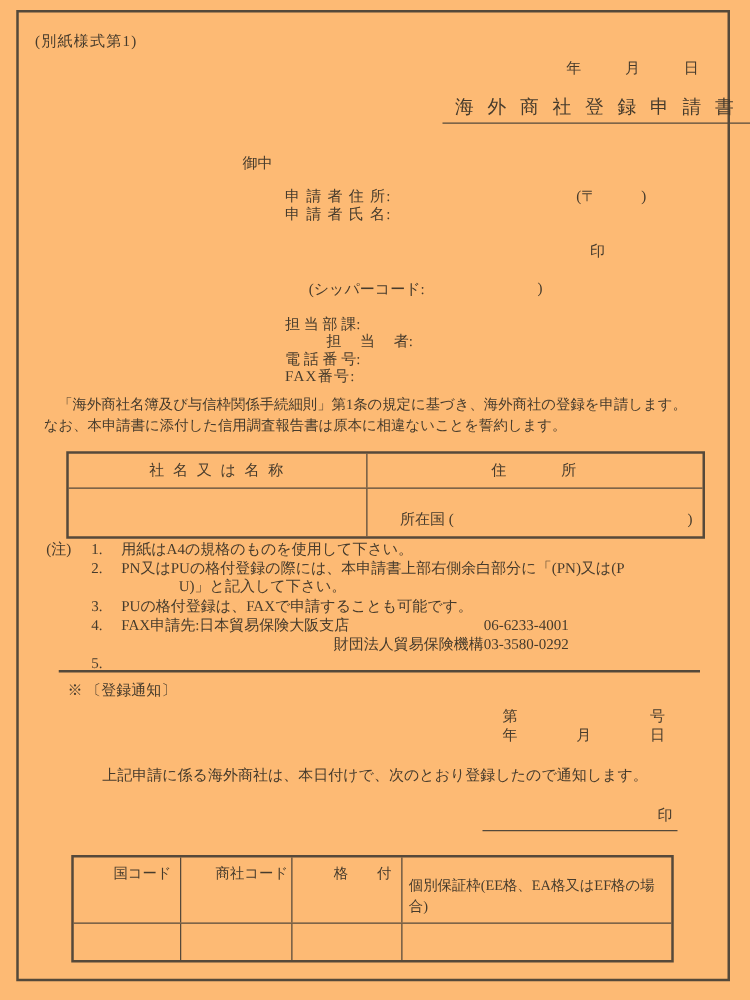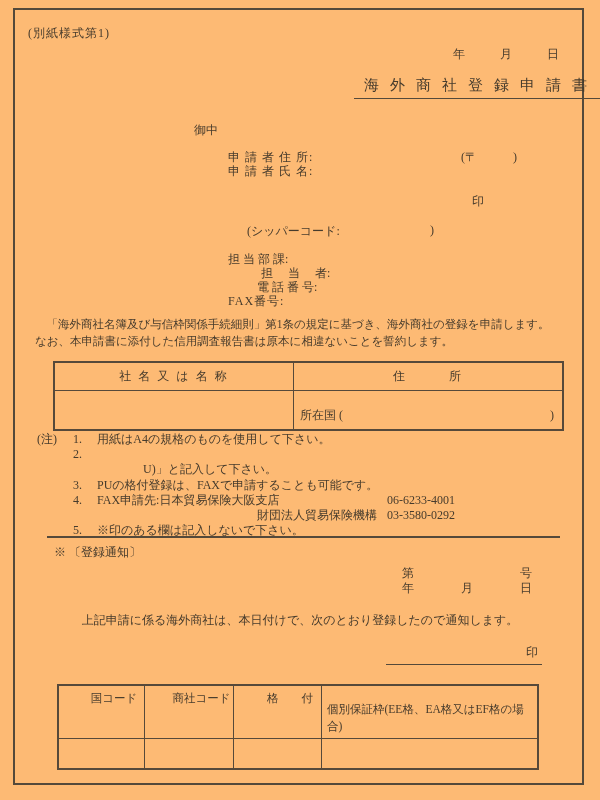--- a/index.html
+++ b/index.html
@@ -21,44 +21,44 @@
   .title-text{display:inline-block;font-size:15px;letter-spacing:11px;padding:0 2px 3px 10px;border-bottom:1.5px solid #54493a;}
   .attention{left:162px;top:122px;margin-left:32px;}
 
   .addr-label{left:228px;top:149px;letter-spacing:1px;}
   .postal{left:461px;top:149px;}
   .name-label{left:228px;top:163px;letter-spacing:1px;}
   .seal-1{left:472px;top:193px;}
   .shipper{left:247px;top:223px;width:187px;display:flex;justify-content:space-between;}
   .contact-1{left:228px;top:251px;}
   .contact-2{left:228px;top:265px;margin-left:33px;}
-  .contact-3{left:228px;top:279px;margin-left:29px;}
+  .contact-3{left:228px;top:279px;}
   .contact-4{left:228px;top:293px;letter-spacing:1px;}
 
   .declaration{left:35px;top:316px;width:540px;font-size:11.5px;line-height:16.5px;}
   .declaration div{white-space:nowrap;}
 
   .ctable{left:53px;top:361px;width:507px;border:2px solid #56493a;background:transparent;}
   .crow{display:flex;justify-content:flex-end;}
   .chead{height:27px;border-bottom:1.5px solid #56493a;}
   .cbody{height:38px;}
   .ccell{box-sizing:border-box;}
   .ccell.c1{width:239px;border-right:1.5px solid #56493a;}
   .chead .ccell{display:flex;align-items:center;justify-content:center;letter-spacing:2px;}
   .ccell.c2{flex:1;}
-  .country-cell{display:flex;align-items:center;justify-content:space-between;padding:10px 8px 0 6px;}
+  .country-cell{display:flex;align-items:center;justify-content:space-between;padding:10px 8px 0 6px;margin-left:20px;}
 
   .notes{left:37px;top:432px;width:540px;line-height:15.2px;}
   .nrow{display:flex;white-space:nowrap;}
   .nlab{width:36px;}
   .nsp{display:inline-block;width:36px;flex:0 0 36px;}
   .nnum{width:24px;flex:0 0 24px;}
   .ntxt{flex:0 0 auto;}
   .ncol{width:290px;flex:0 0 290px;}
-  .ncol.right{text-align:right;padding-right:10px;box-sizing:border-box;}
+  .ncol.right{text-align:right;box-sizing:border-box;}
   .ncont{padding-left:70px;}
 
   .rule-2{left:47px;top:536px;width:513px;border-top:2px solid #54493a;height:0;}
   .notice-marker{left:54px;top:544px;}
   .daigo{left:402px;top:565px;width:130px;display:flex;justify-content:space-between;}
   .ymd{left:402px;top:580px;width:130px;display:flex;justify-content:space-between;}
   .notice-sentence{left:0;top:612px;width:600px;text-align:center;white-space:nowrap;}
   .seal-line{left:386px;top:644px;width:156px;text-align:right;border-bottom:1.5px solid #54493a;padding:0 4px 3px 0;box-sizing:border-box;}
 
   .rtable{left:57px;top:684px;width:478px;border:2px solid #56493a;font-size:11.5px;}
@@ -130,20 +130,21 @@
 
   <div class="abs notes">
     <div class="nrow">
       <span class="nlab">(注)</span>
       <span class="nnum">1.</span>
       <span class="ntxt">用紙はA4の規格のものを使用して下さい。</span>
     </div>
     <div class="nrow">
       <span class="nsp"></span>
       <span class="nnum">2.</span>
+      <span class="ntxt">PN又はPUの格付登録の際には、本申請書上部右側余白部分に「(PN)又は(P</span>
     </div>
     <div class="nrow">
       <span class="nsp"></span>
       <span class="ntxt ncont">U)」と記入して下さい。</span>
     </div>
     <div class="nrow">
       <span class="nsp"></span>
       <span class="nnum">3.</span>
       <span class="ntxt">PUの格付登録は、FAXで申請することも可能です。</span>
     </div>
@@ -155,21 +156,20 @@
     </div>
     <div class="nrow">
       <span class="nsp"></span>
       <span class="nnum"></span>
       <span class="ncol right">財団法人貿易保険機構</span>
       <span>03-3580-0292</span>
     </div>
     <div class="nrow">
       <span class="nsp"></span>
       <span class="nnum">5.</span>
-      <span class="ntxt">※印のある欄は記入しないで下さい。</span>
     </div>
   </div>
 
   <div class="abs rule-2"></div>
 
   <div class="abs notice-marker">※ 〔登録通知〕</div>
 
   <div class="abs daigo">
     <span>第</span>
     <span>号</span>

